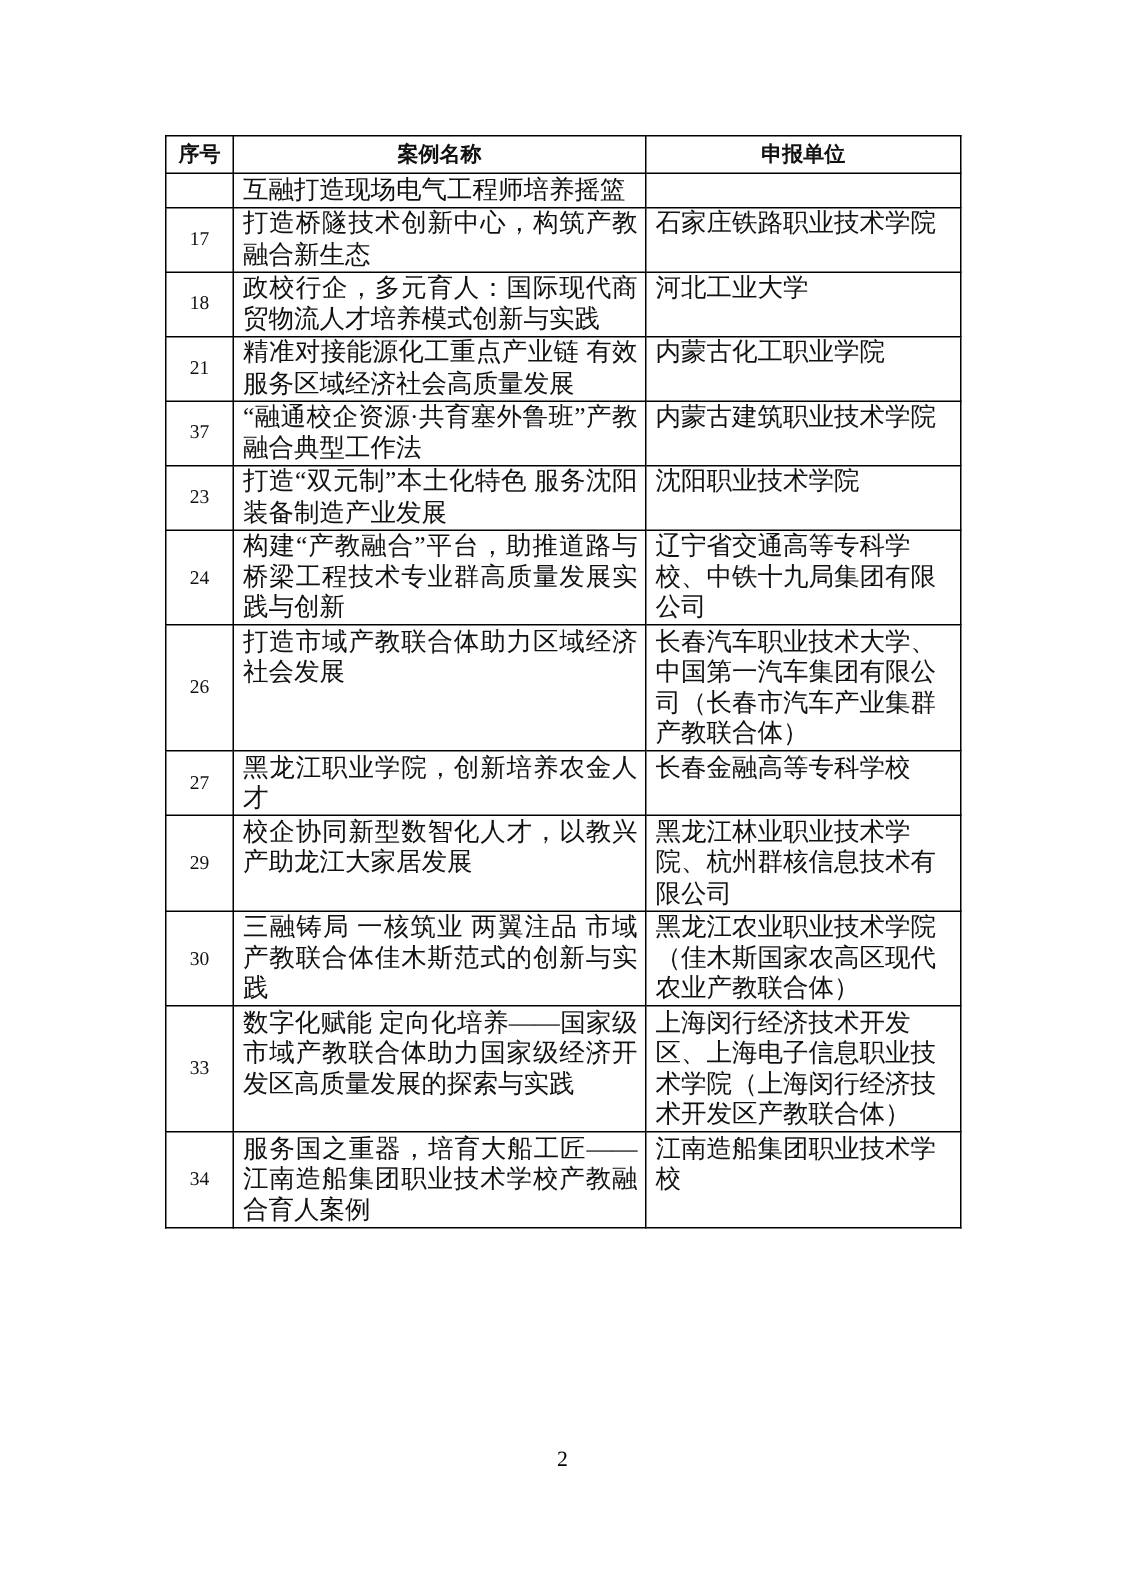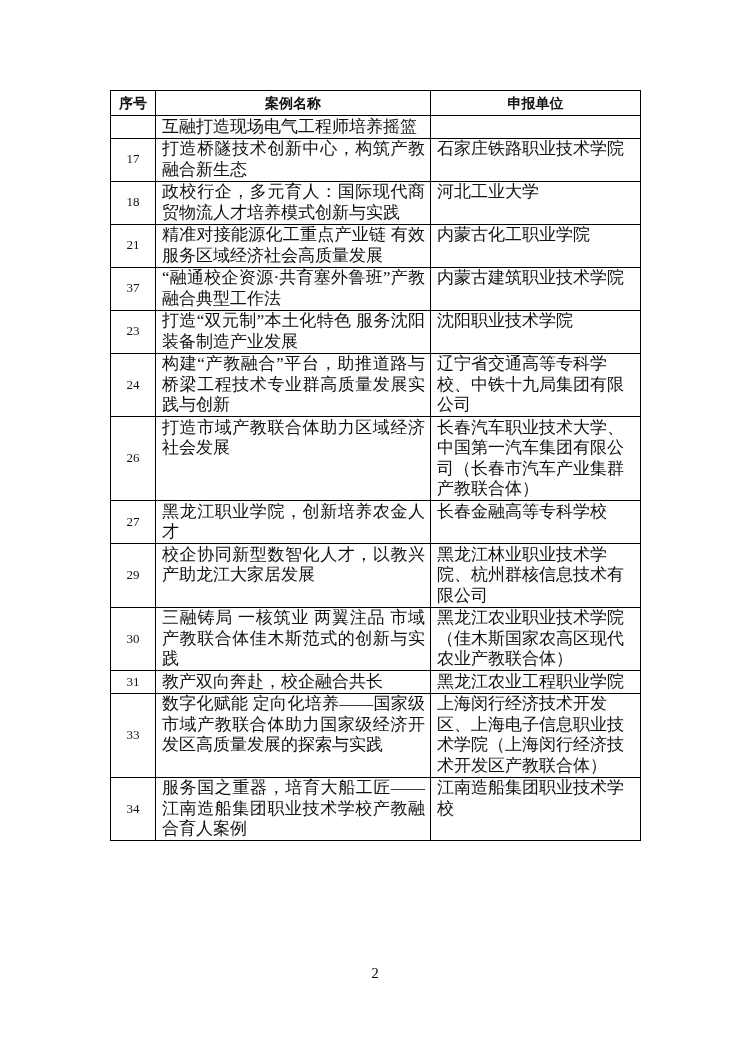--- a/index.html
+++ b/index.html
@@ -126,25 +126,20 @@
           <td class="col-no">29</td>
           <td class="col-case">校企协同新型数智化人才，以教兴产助龙江大家居发展</td>
           <td class="col-org">黑龙江林业职业技术学院、杭州群核信息技术有限公司</td>
         </tr>
         <tr>
           <td class="col-no">30</td>
           <td class="col-case">三融铸局 一核筑业 两翼注品 市域产教联合体佳木斯范式的创新与实践</td>
           <td class="col-org">黑龙江农业职业技术学院（佳木斯国家农高区现代农业产教联合体）</td>
         </tr>
         <tr>
-          <td class="col-no">31</td>
-          <td class="col-case">教产双向奔赴，校企融合共长</td>
-          <td class="col-org">黑龙江农业工程职业学院</td>
-        </tr>
-        <tr>
           <td class="col-no">33</td>
           <td class="col-case">数字化赋能 定向化培养——国家级市域产教联合体助力国家级经济开发区高质量发展的探索与实践</td>
           <td class="col-org">上海闵行经济技术开发区、上海电子信息职业技术学院（上海闵行经济技术开发区产教联合体）</td>
         </tr>
         <tr>
           <td class="col-no">34</td>
           <td class="col-case">服务国之重器，培育大船工匠——江南造船集团职业技术学校产教融合育人案例</td>
           <td class="col-org">江南造船集团职业技术学校</td>
         </tr>
       </tbody>

